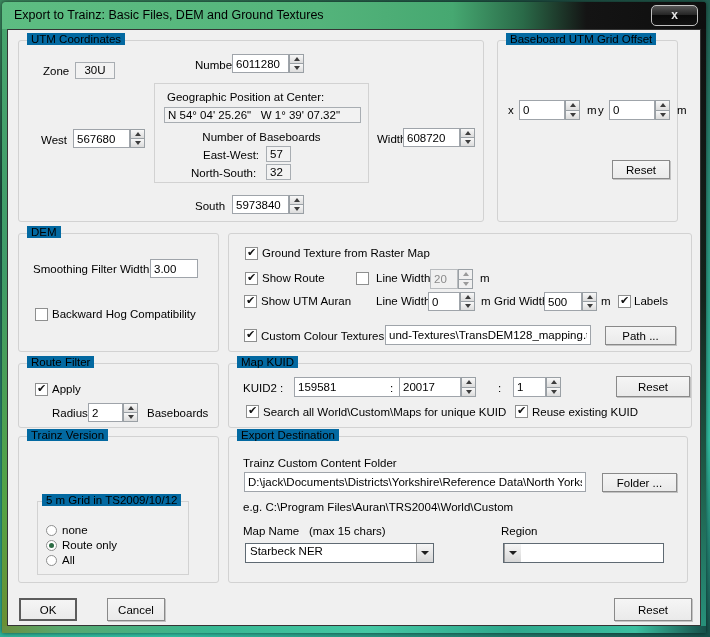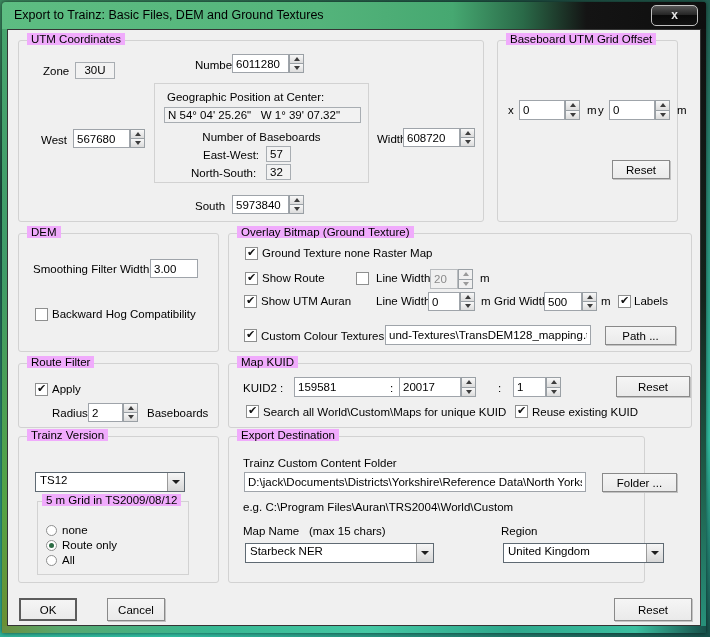--- a/index.html
+++ b/index.html
@@ -26,21 +26,21 @@
     background:linear-gradient(to bottom,#47a46d,#3f9b68 40%,#55a344 80%,#6b8f33); }
   .frame-right { position:absolute; right:0; top:27px; bottom:7px; width:5px;
     background:linear-gradient(to bottom,#101010,#13241c 45%,#1e5c49 75%,#27907a); }
   .frame-bottom{ position:absolute; left:0; right:0; bottom:0; height:7px;
     background:linear-gradient(to right,#6a8f3f 0%,#58a86e 8%,#37b893 30%,#45c8a4 52%,#2ea88c 72%,#3bbfa0 90%,#17504a 100%); }
 
   .client { position:absolute; left:5px; right:5px; top:27px; bottom:7px;
     background:#f0f0f0; border:1px solid #353535; }
 
   .group { position:absolute; border:1px solid #d2d2d2; border-radius:3px; }
-  .legend { position:absolute; top:-8px; left:8px; background:#f0abfc; padding:0 4px; white-space:nowrap; }
+  .legend { position:absolute; top:-8px; left:8px; background:#0369a1; padding:0 4px; white-space:nowrap; }
 
   .lbl { position:absolute; white-space:nowrap; }
   .rofield { position:absolute; background:#f2f2f2; border:1px solid #a8adb2; overflow:hidden;
     padding:0 3px; line-height:15px; white-space:pre; }
   .center { text-align:center; }
 
   input.ti { border:1px solid #9fa4aa; background:#fff; font:inherit; padding:0 3px; width:100%; height:100%; min-width:0; color:#000; }
   .tfield { position:absolute; }
 
   .spin { position:absolute; display:flex; }
@@ -170,24 +170,23 @@
       <span class="legend">DEM</span>
       <span class="lbl" style="left:14px;top:29px">Smoothing Filter Width</span>
       <div class="tfield" style="left:131px;top:25px;width:48px;height:19px">
         <input class="ti" value="3.00" style="">
       </div>
       <span class="cb" style="left:16px;top:74px"></span>
       <span class="lbl" style="left:33px;top:74px">Backward Hog Compatibility</span>
     </div>
 
     <div class="group" style="left:220px;top:203px;width:464px;height:119px">
-      <span class="legend">Overlay Bitmap (Ground Texture)</span>
 
       <span class="cb checked" style="left:16px;top:13px"></span>
-      <span class="lbl" style="left:33px;top:13px">Ground Texture none Raster Map</span>
+      <span class="lbl" style="left:33px;top:13px">Ground Texture from Raster Map</span>
 
       <span class="cb checked" style="left:16px;top:38px"></span>
       <span class="lbl" style="left:33px;top:38px">Show Route</span>
       <span class="cb" style="left:127px;top:38px"></span>
       <span class="lbl" style="left:147px;top:38px">Line Width</span>
       <div class="spin disabled" style="left:201px;top:35px;width:43px;height:20px">
         <span class="tfwrap"><input class="ti" value="20" style=""></span>
         <span class="sbcol">
             <span class="sb up"></span>
             <span class="sb dn"></span>
@@ -265,52 +264,47 @@
       </div>
       <button class="btn" style="left:387px;top:12px;width:74px;height:21px">Reset</button>
       <span class="cb checked" style="left:17px;top:41px"></span>
       <span class="lbl" style="left:34px;top:42px">Search all World\Custom\Maps for unique KUID</span>
       <span class="cb checked" style="left:286px;top:41px"></span>
       <span class="lbl" style="left:303px;top:42px">Reuse existing KUID</span>
     </div>
 
     <div class="group" style="left:10px;top:406px;width:201px;height:147px">
       <span class="legend">Trainz Version</span>
-      <div class="combo" style="left:16px;top:35px;width:150px;height:20px">
-        <div class="cval">TS12</div>
-        <div class="cbtn"></div>
-      </div>
       <div class="group" style="left:18px;top:64px;width:152px;height:74px;border-radius:0">
-        <span class="legend" style="left:4px">5 m Grid in TS2009/08/12</span>
+        <span class="legend" style="left:4px">5 m Grid in TS2009/10/12</span>
         <span class="radio" style="left:8px;top:23px"></span>
         <span class="lbl" style="left:24px;top:22px">none</span>
         <span class="radio selected" style="left:8px;top:38px"></span>
         <span class="lbl" style="left:24px;top:37px">Route only</span>
         <span class="radio" style="left:8px;top:53px"></span>
         <span class="lbl" style="left:24px;top:52px">All</span>
       </div>
     </div>
 
-    <div class="group" style="left:220px;top:406px;width:417px;height:147px">
+    <div class="group" style="left:220px;top:406px;width:460px;height:147px">
       <span class="legend">Export Destination</span>
       <span class="lbl" style="left:14px;top:20px">Trainz Custom Content Folder</span>
       <div class="tfield" style="left:15px;top:35px;width:342px;height:20px">
         <input class="ti" value="D:\jack\Documents\Districts\Yorkshire\Reference Data\North Yorkshir" style="">
       </div>
       <button class="btn" style="left:373px;top:36px;width:75px;height:19px">Folder ...</button>
       <span class="lbl" style="left:14px;top:64px">e.g. C:\Program Files\Auran\TRS2004\World\Custom</span>
       <span class="lbl" style="left:14px;top:88px">Map Name</span>
       <span class="lbl" style="left:80px;top:88px">(max 15 chars)</span>
       <div class="combo" style="left:16px;top:106px;width:189px;height:20px">
         <div class="cval">Starbeck NER</div>
         <div class="cbtn"></div>
       </div>
       <span class="lbl" style="left:272px;top:88px">Region</span>
       <div class="combo" style="left:274px;top:106px;width:161px;height:20px">
-        <div class="cval">United Kingdom</div>
         <div class="cbtn"></div>
       </div>
     </div>
 
     <button class="btn default" style="left:11px;top:568px;width:58px;height:23px">OK</button>
     <button class="btn" style="left:99px;top:568px;width:58px;height:23px">Cancel</button>
     <button class="btn" style="left:606px;top:568px;width:78px;height:23px">Reset</button>
   </div>
 </div>
 

